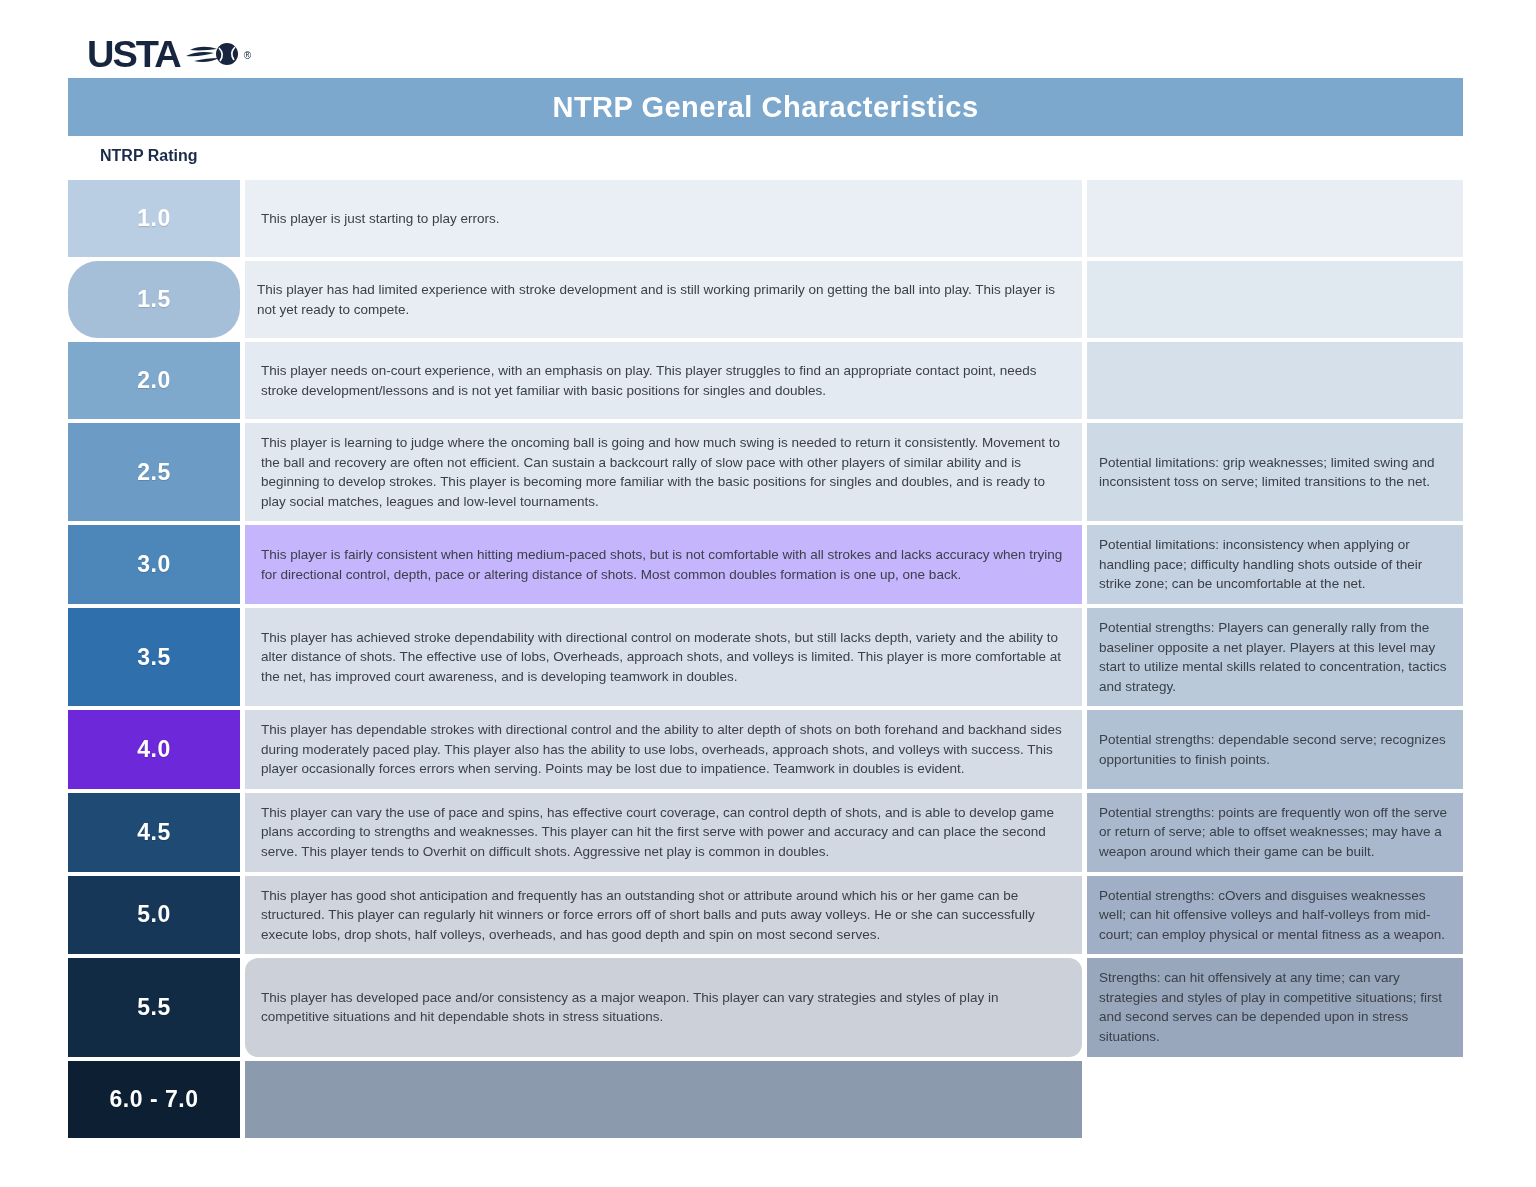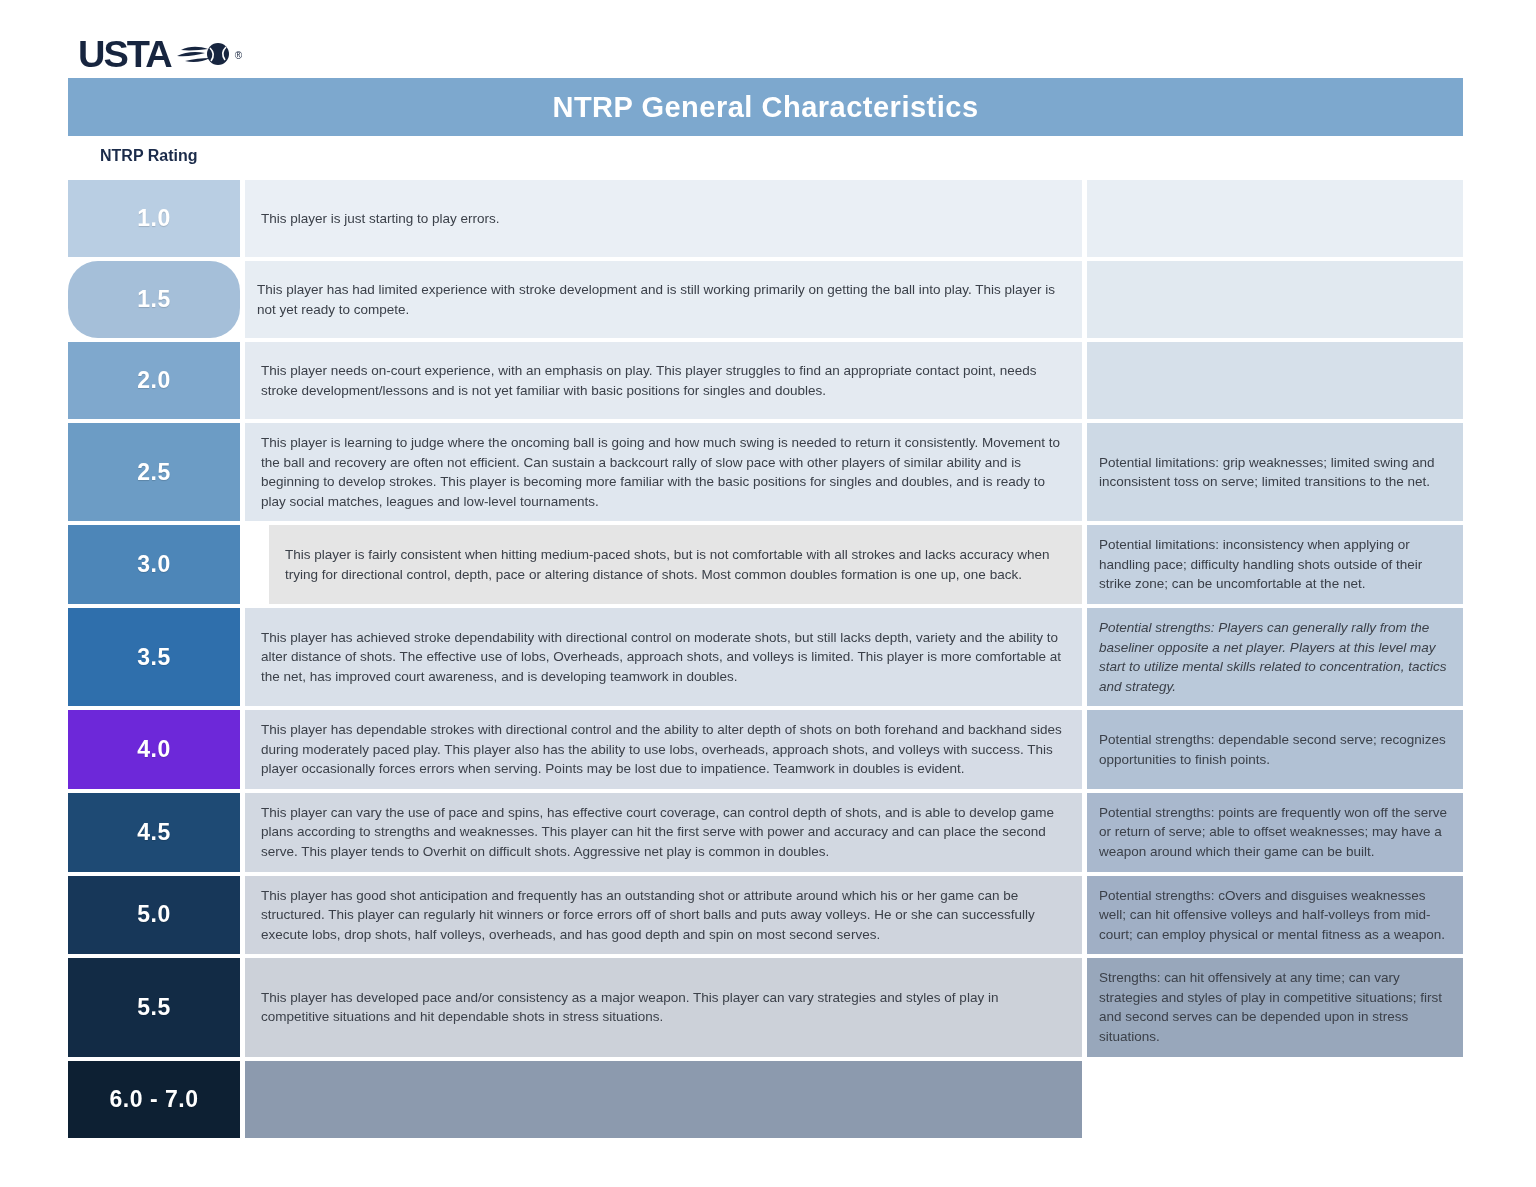--- a/index.html
+++ b/index.html
@@ -2,21 +2,21 @@
 <html><head>
 <meta charset="utf-8">
 <style>
   * { margin: 0; padding: 0; box-sizing: border-box; }
   html, body { width: 1536px; height: 1187px; background: #ffffff; }
   body { font-family: "Liberation Sans", sans-serif; position: relative; }
 
   .page { position: absolute; inset: 0; background: #ffffff; }
 
   
-  .logo-row { position: absolute; left: 78px; top: 36px; display: flex; align-items: center; }
+  .logo-row { position: absolute; left: 87px; top: 36px; display: flex; align-items: center; }
   .logo-text {
     font-size: 38px; font-weight: 800; letter-spacing: -2px;
     color: #17253f; line-height: 1; transform: scaleY(0.95);
   }
   .logo-ball { margin-left: 4px; display: inline-block; }
   .logo-reg { font-size: 10px; color: #17253f; vertical-align: top; margin-left: 2px; }
 
   
   .title-band {
     position: absolute; left: 68px; top: 78px; width: 1395px; height: 58px;
@@ -85,34 +85,34 @@
       <div class="cell rating" style="background: rgb(165, 191, 217); border-radius: 30px;">1.5</div>
       <div class="cell desc" style="background: rgb(231, 237, 243); padding-left: 12px;">This player has had limited experience with stroke development and is still working primarily on getting the ball into play.  This player is not yet ready to compete.</div>
       <div class="cell notes" style="background: rgb(225, 233, 240);"></div>
       <div class="cell rating" style="background: rgb(127, 168, 205);">2.0</div>
       <div class="cell desc" style="background: rgb(228, 234, 241);">This player needs on-court experience, with an emphasis on play.  This player struggles to find an appropriate contact point, needs stroke development/lessons and is not yet familiar with basic positions for singles and doubles.</div>
       <div class="cell notes" style="background: rgb(214, 224, 234);"></div>
       <div class="cell rating" style="background: rgb(108, 156, 197);">2.5</div>
       <div class="cell desc" style="background: rgb(224, 231, 239);">This player is learning to judge where the oncoming ball is going and how much swing is needed to return it consistently. Movement to the ball and recovery are often not efficient.  Can sustain a backcourt rally of slow pace with other players of similar ability and is beginning to develop strokes. This player is becoming more familiar with the basic positions for singles and doubles, and is ready to play social matches, leagues and low-level tournaments.</div>
       <div class="cell notes" style="background: rgb(205, 217, 229);">Potential limitations:  grip weaknesses; limited swing and inconsistent toss on serve; limited transitions to the net.</div>
       <div class="cell rating" style="background: rgb(77, 134, 184);">3.0</div>
-      <div class="cell desc" style="background: #e5e5e5; margin-left: 24px;">This player is fairly consistent when hitting medium-paced shots, but is not comfortable with all strokes and lacks accuracy when trying for directional control, depth, pace or altering distance of shots.  Most common doubles formation is one up, one back.</div>
+      <div class="cell desc" style="background: #c4b5fd;">This player is fairly consistent when hitting medium-paced shots, but is not comfortable with all strokes and lacks accuracy when trying for directional control, depth, pace or altering distance of shots.  Most common doubles formation is one up, one back.</div>
       <div class="cell notes" style="background: rgb(196, 209, 224);">Potential limitations:  inconsistency when applying or handling pace; difficulty handling shots outside of their strike zone; can be uncomfortable at the net.</div>
       <div class="cell rating" style="background: rgb(47, 111, 172);">3.5</div>
       <div class="cell desc" style="background: rgb(217, 224, 233);">This player has achieved stroke dependability with directional control on moderate shots, but still lacks depth, variety and the ability to alter distance of shots.  The effective use of lobs, Overheads, approach shots, and volleys is limited.  This player is more comfortable at the net, has improved court awareness, and is developing teamwork in doubles.</div>
-      <div class="cell notes" style="background: rgb(186, 201, 218); font-style: italic;">Potential strengths:  Players can generally rally from the baseliner opposite a net player.  Players at this level may start to utilize mental skills related to concentration, tactics and strategy.</div>
+      <div class="cell notes" style="background: rgb(186, 201, 218);">Potential strengths:  Players can generally rally from the baseliner opposite a net player.  Players at this level may start to utilize mental skills related to concentration, tactics and strategy.</div>
       <div class="cell rating" style="background: #6d28d9;">4.0</div>
       <div class="cell desc" style="background: rgb(214, 220, 230);">This player has dependable strokes with directional control and the ability to alter depth of shots on both forehand and backhand sides during moderately paced play. This player also has the ability to use lobs, overheads, approach shots, and volleys with success.  This player occasionally forces errors when serving.  Points may be lost due to impatience.  Teamwork in doubles is evident.</div>
       <div class="cell notes" style="background: rgb(177, 193, 212);">Potential strengths:   dependable second serve; recognizes opportunities to finish points.</div>
       <div class="cell rating" style="background: rgb(30, 74, 116);">4.5</div>
       <div class="cell desc" style="background: rgb(210, 216, 225);">This player can vary the use of pace and spins, has effective court coverage, can control depth of shots, and is able to develop game plans according to strengths and weaknesses.  This player can hit the first serve with power and accuracy and can place the second serve.  This player tends to Overhit on difficult shots.  Aggressive net play is common in doubles.</div>
       <div class="cell notes" style="background: rgb(169, 184, 205);">Potential strengths:  points are frequently won off the serve or return of serve; able to offset weaknesses; may have a weapon around which their game can be built.</div>
       <div class="cell rating" style="background: rgb(23, 55, 89);">5.0</div>
       <div class="cell desc" style="background: rgb(207, 212, 221);">This player has good shot anticipation and frequently has an outstanding shot or attribute around which his or her game can be structured.  This player can regularly hit winners or force errors off of short balls and puts away volleys.  He or she can successfully execute lobs, drop shots, half volleys, overheads, and has good depth and spin on most second serves.</div>
       <div class="cell notes" style="background: rgb(160, 175, 197);">Potential strengths:  cOvers and disguises weaknesses well; can hit offensive volleys and half-volleys from mid-court; can employ physical or mental fitness as a weapon.</div>
       <div class="cell rating" style="background: rgb(18, 43, 69);">5.5</div>
-      <div class="cell desc" style="background: rgb(204, 209, 217);">This player has developed pace and/or consistency as a major weapon.  This player can vary strategies and styles of play in competitive situations and hit dependable shots in stress situations.</div>
+      <div class="cell desc" style="background: rgb(204, 209, 217); border-radius: 13px;">This player has developed pace and/or consistency as a major weapon.  This player can vary strategies and styles of play in competitive situations and hit dependable shots in stress situations.</div>
       <div class="cell notes" style="background: rgb(152, 167, 187);">Strengths: can hit offensively at any time; can vary strategies and styles of play in competitive situations; first and second serves can be depended upon in stress situations.</div>
       <div class="cell rating" style="background: rgb(13, 32, 51);">6.0 - 7.0</div>
       <div class="cell notes" style="background: rgb(140, 154, 174);"></div>
     </div>
 
 </div>
 
 </body></html>

